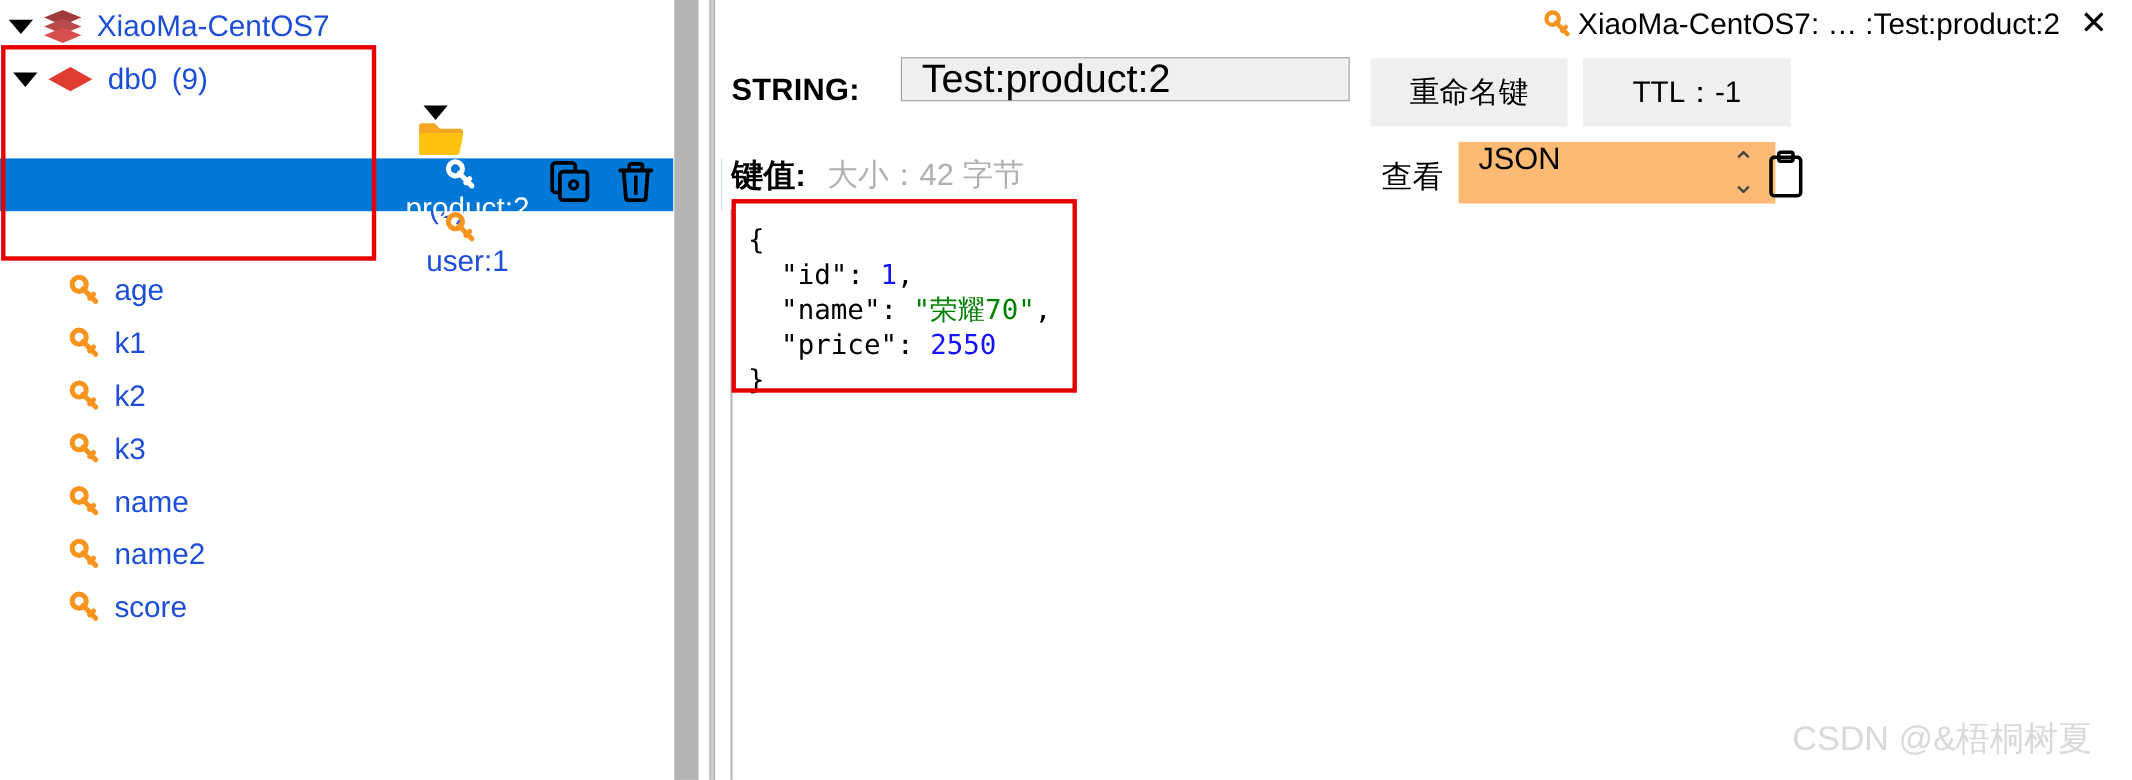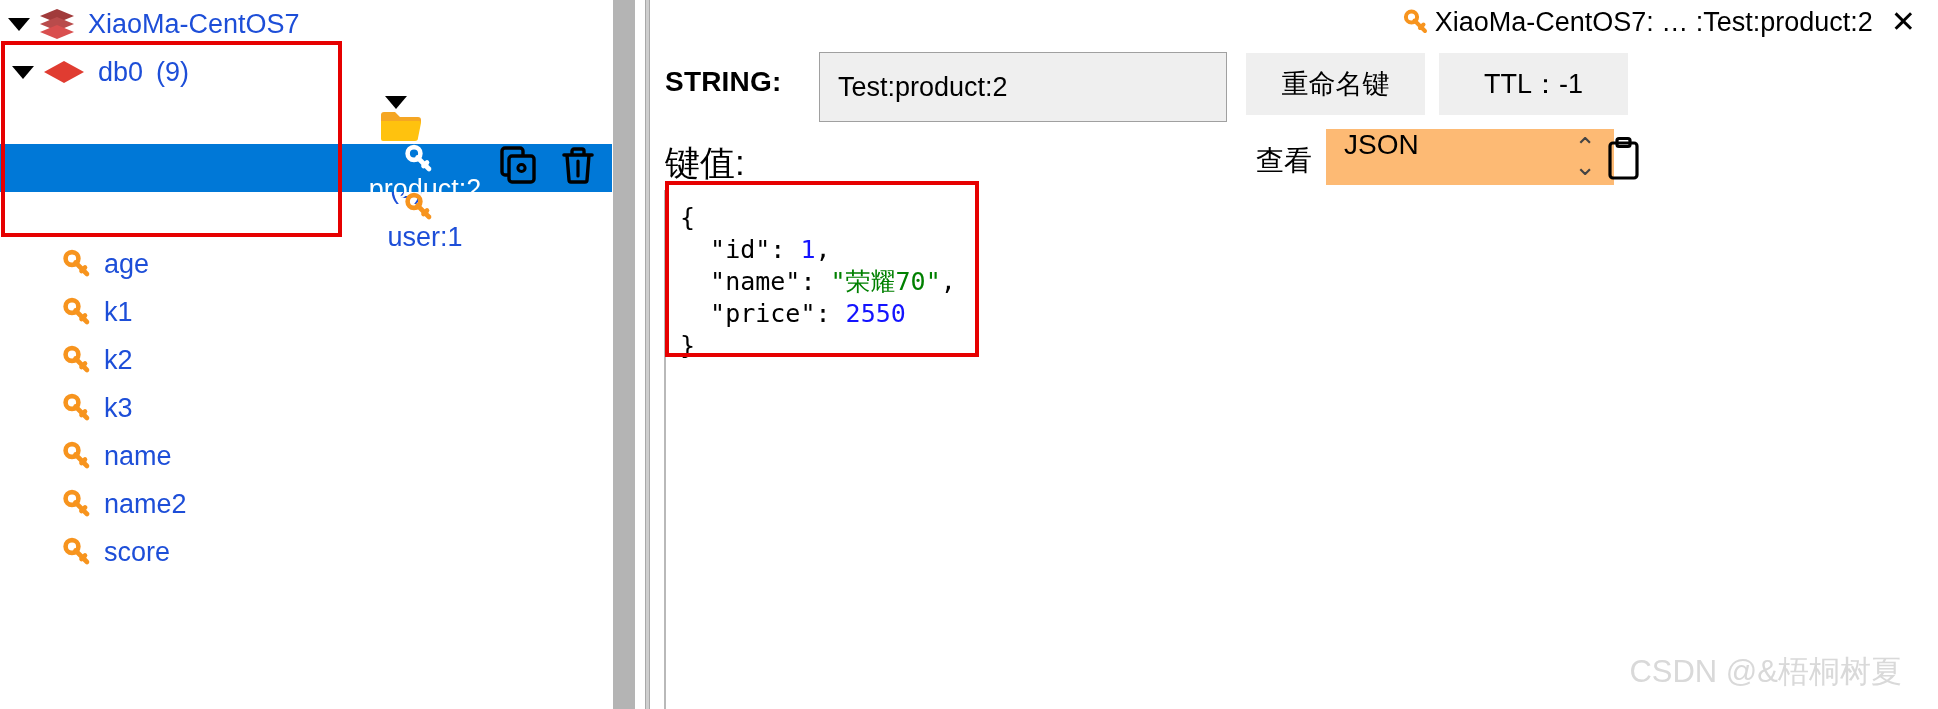--- a/index.html
+++ b/index.html
@@ -173,28 +173,28 @@
     font-size: 28px;
     font-weight: bold;
     color: #000;
     letter-spacing: 0.2px;
   }
   #key-name-field {
     position: absolute;
     left: 163px;
     top: 0px;
     width: 408px;
-    height: 70px;
+    height: 40px;
     background: #efefef;
     border: 1px solid #a0a0a0;
     box-sizing: border-box;
     display: flex;
     align-items: center;
     padding-left: 18px;
-    font-size: 27px;
+    font-size: 36px;
     color: #000;
     text-align: center;
   }
   .toolbtn {
     position: absolute;
     top: 1px;
     height: 62px;
     background: #efefef;
     border: none;
     display: flex;
@@ -213,22 +213,23 @@
     position: absolute;
     left: 0;
     top: 126px;
     width: 1282px;
     height: 64px;
   }
   #value-label {
     position: absolute;
     left: 9px;
     top: 14px;
-    font-size: 35px;
-    color: #000;
+    font-size: 29px;
+    color: #000;
+    font-weight: bold;
   }
   #size-label {
     position: absolute;
     left: 96px;
     top: 14px;
     font-size: 28px;
     color: #b0b0b0;
     white-space: pre;
   }
   #view-label {
@@ -494,20 +495,21 @@
 
   <div id="string-row">
     <div id="string-type-label">STRING:</div>
     <div id="key-name-field">Test:product:2</div>
     <div class="toolbtn" id="rename-key-button">重命名键</div>
     <div class="toolbtn" id="ttl-button">TTL：-1</div>
   </div>
 
   <div id="value-meta-row">
     <div id="value-label">键值:</div>
+    <div id="size-label">大小：42 字节</div>
     <div id="view-label">查看</div>
     <div id="view-format-select">
       <span>JSON</span>
       <span id="spinner-arrows">
         <span>⌃</span>
         <span>⌄</span>
       </span>
     </div>
     <div id="copy-icon-btn">
       <svg width="42" height="46" viewBox="0 0 42 46">

